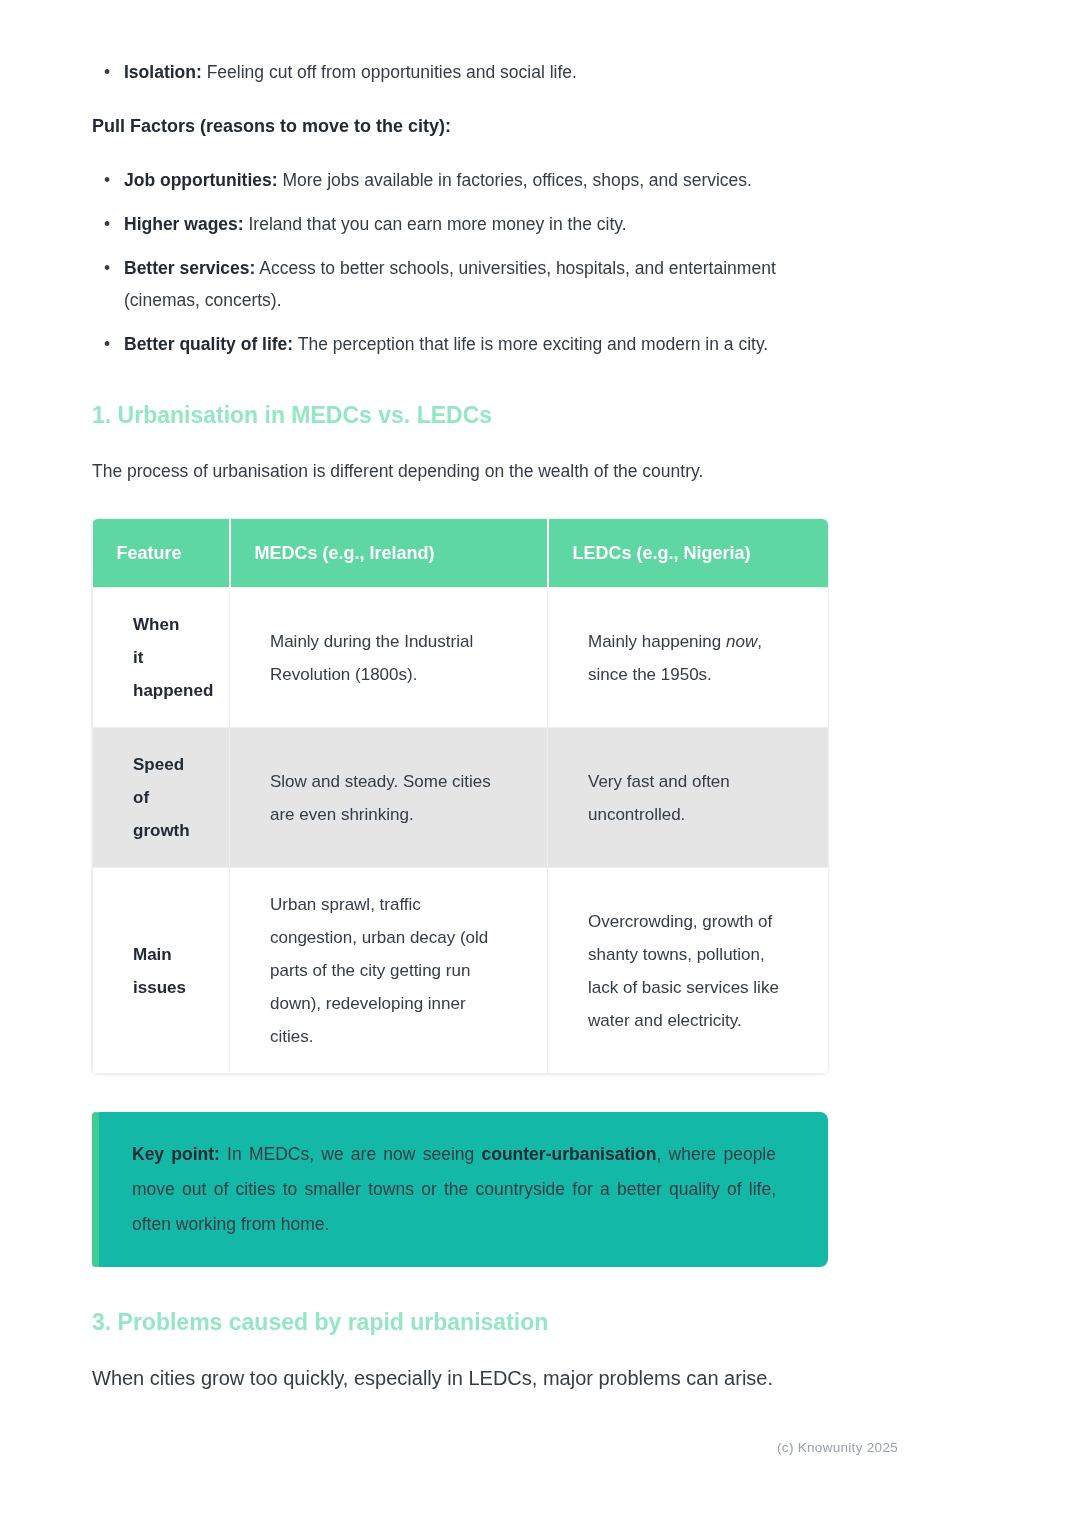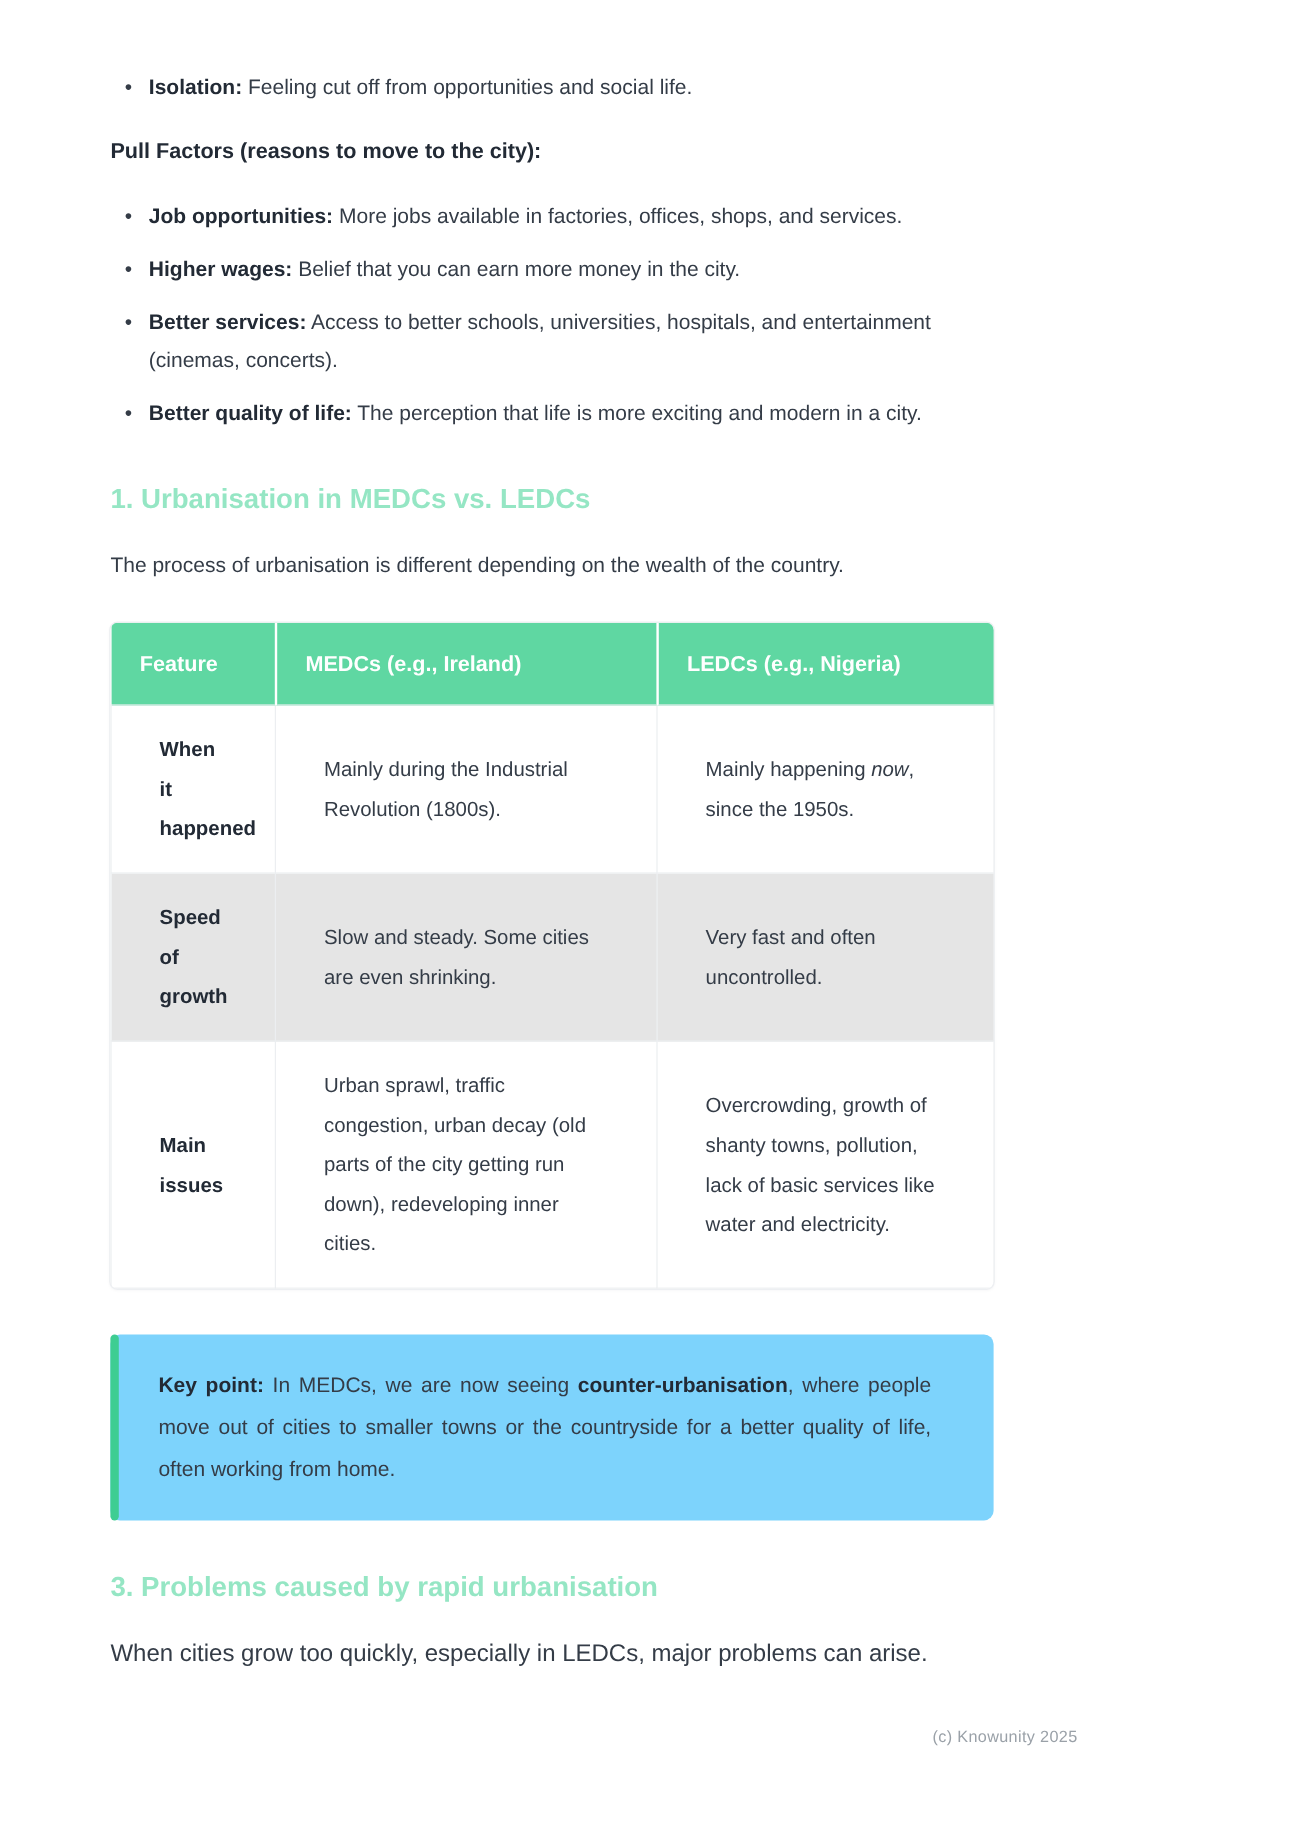--- a/index.html
+++ b/index.html
@@ -41,21 +41,21 @@
   td {
     font-size:17px; line-height:33px; padding:20px 40px;
     vertical-align:middle; border:1px solid #eceef1; color:#343c47;
   }
   td.feature { font-weight:700; color:#222a35; }
   tr.alt td { background:#e5e5e5; }
   em.it { font-style:italic; }
 
   .callout {
     position:relative; margin-top:38px; width:736px; border-radius:8px;
-    background:#7dd3fc; padding:25px 52px 25px 40px;
+    background:#14b8a6; padding:25px 52px 25px 40px;
     font-size:17.5px; line-height:35px; text-align:justify;
   }
   .callout::before {
     content:""; position:absolute; left:0; top:0; bottom:0; width:7px;
     background:#3ecd92; border-radius:6px;
   }
 
   p.final { margin-top:24px; font-size:20px; line-height:35px; }
 
   .footer {
@@ -77,21 +77,21 @@
       </li>
     </ul>
 
     <p class="bold-heading">Pull Factors (reasons to move to the city):</p>
 
     <ul class="bullets pull-bullets">
       <li>
         <strong class="lead">Job opportunities:</strong><span> More jobs available in factories, offices, shops, and services.</span>
       </li>
       <li>
-        <strong class="lead">Higher wages:</strong><span> Belief that you can earn more money in the city.</span>
+        <strong class="lead">Higher wages:</strong><span> Ireland that you can earn more money in the city.</span>
       </li>
       <li>
         <strong class="lead">Better services:</strong><span> Access to better schools, universities, hospitals, and entertainment (cinemas, concerts).</span>
       </li>
       <li>
         <strong class="lead">Better quality of life:</strong><span> The perception that life is more exciting and modern in a city.</span>
       </li>
     </ul>
 
     <h2 class="green">1. Urbanisation in MEDCs vs. LEDCs</h2>

